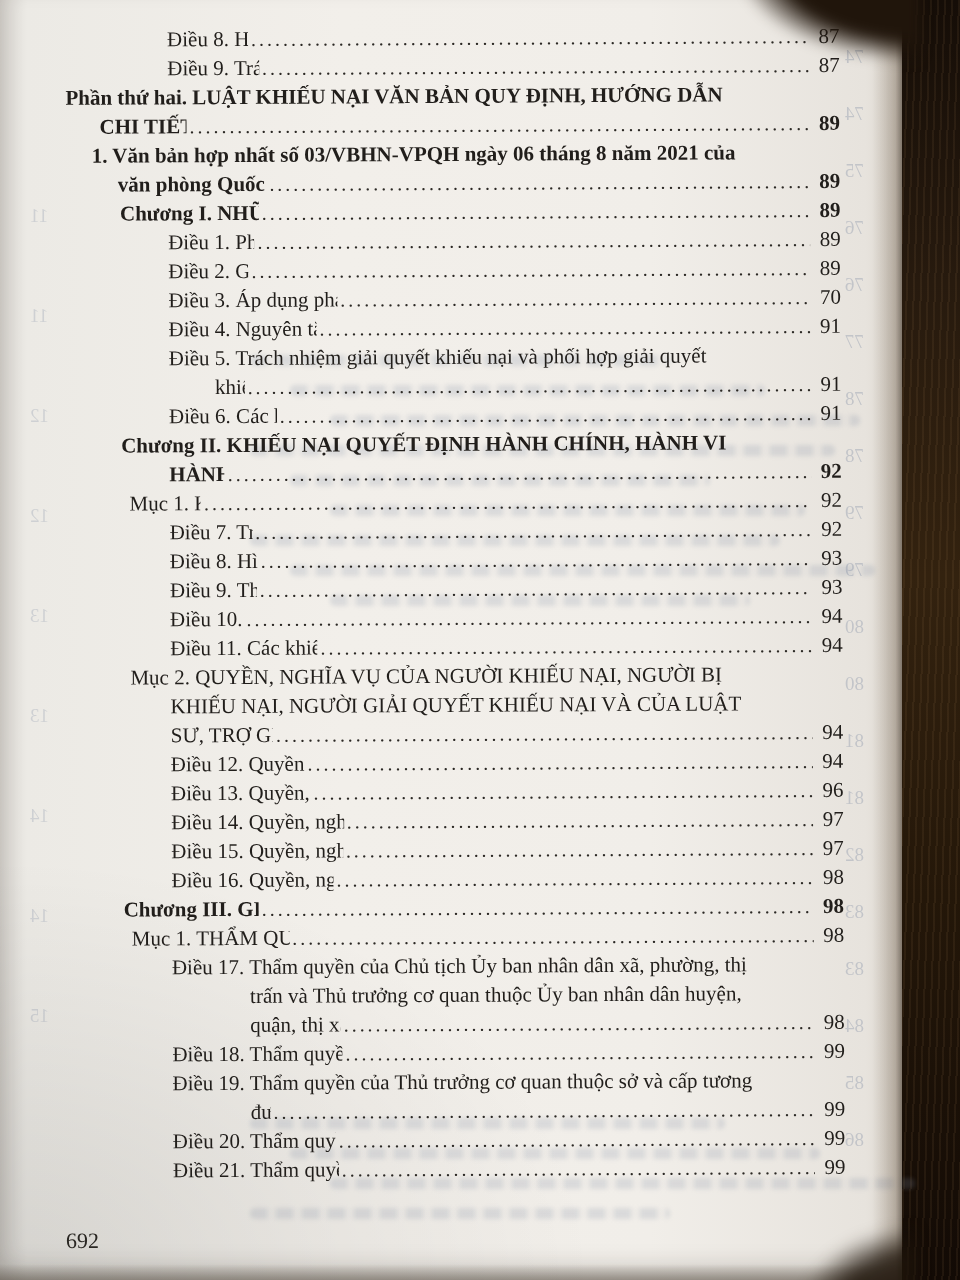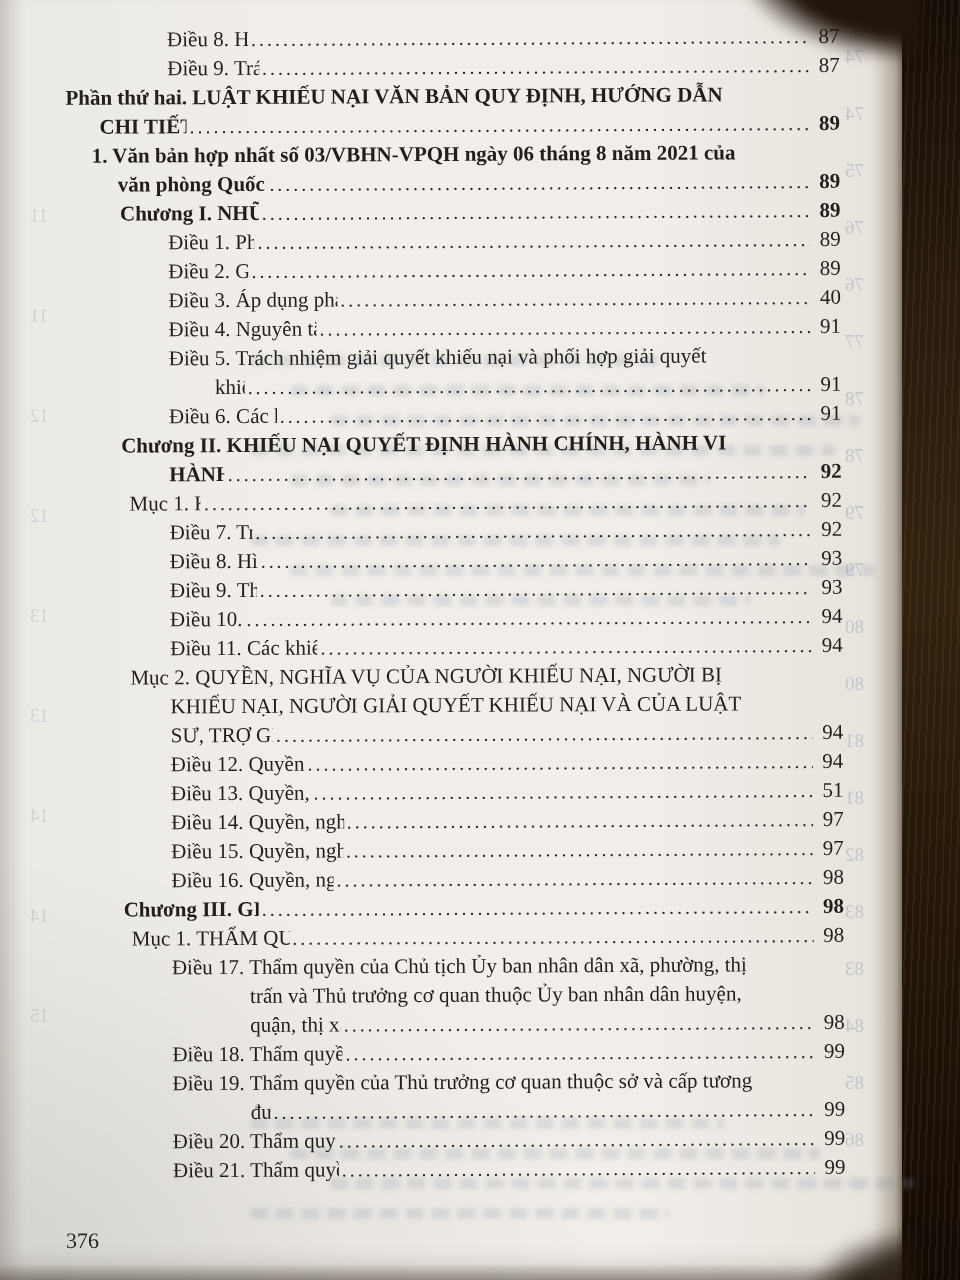--- a/index.html
+++ b/index.html
@@ -188,21 +188,21 @@
         <div class="line last">
           <span class="txt">Điều 2. Giải thích từ ngữ</span>
           <span class="dots"></span>
           <span class="pg">89</span>
         </div>
       </div>
       <div class="entry lvl-dieu">
         <div class="line last">
           <span class="txt">Điều 3. Áp dụng pháp luật về khiếu nại và giải quyết khiếu nại</span>
           <span class="dots"></span>
-          <span class="pg">40</span>
+          <span class="pg">70</span>
         </div>
       </div>
       <div class="entry lvl-dieu">
         <div class="line last">
           <span class="txt">Điều 4. Nguyên tắc khiếu nại và giải quyết khiếu nại</span>
           <span class="dots"></span>
           <span class="pg">91</span>
         </div>
       </div>
       <div class="entry lvl-dieu">
@@ -283,21 +283,21 @@
         <div class="line last">
           <span class="txt">Điều 12. Quyền, nghĩa vụ của người khiếu nại</span>
           <span class="dots"></span>
           <span class="pg">94</span>
         </div>
       </div>
       <div class="entry lvl-dieu">
         <div class="line last">
           <span class="txt">Điều 13. Quyền, nghĩa vụ của người bị khiếu nại</span>
           <span class="dots"></span>
-          <span class="pg">51</span>
+          <span class="pg">96</span>
         </div>
       </div>
       <div class="entry lvl-dieu">
         <div class="line last">
           <span class="txt">Điều 14. Quyền, nghĩa vụ của người giải quyết khiếu nại lần đầu</span>
           <span class="dots"></span>
           <span class="pg">97</span>
         </div>
       </div>
       <div class="entry lvl-dieu">
@@ -361,20 +361,20 @@
       </div>
       <div class="entry lvl-dieu">
         <div class="line last">
           <span class="txt">Điều 21. Thẩm quyền của Chủ tịch Ủy ban nhân dân cấp tỉnh</span>
           <span class="dots"></span>
           <span class="pg">99</span>
         </div>
       </div>
     </div>
 
-  <div class="folio">376</div>
+  <div class="folio">692</div>
 
   <div class="paper-right-curl"></div>
   <div class="bottom-shade"></div>
 </div>
 
 <div class="corner-shadow-top"></div>
 <div class="corner-shadow-bottom"></div>
 
 </body></html>

